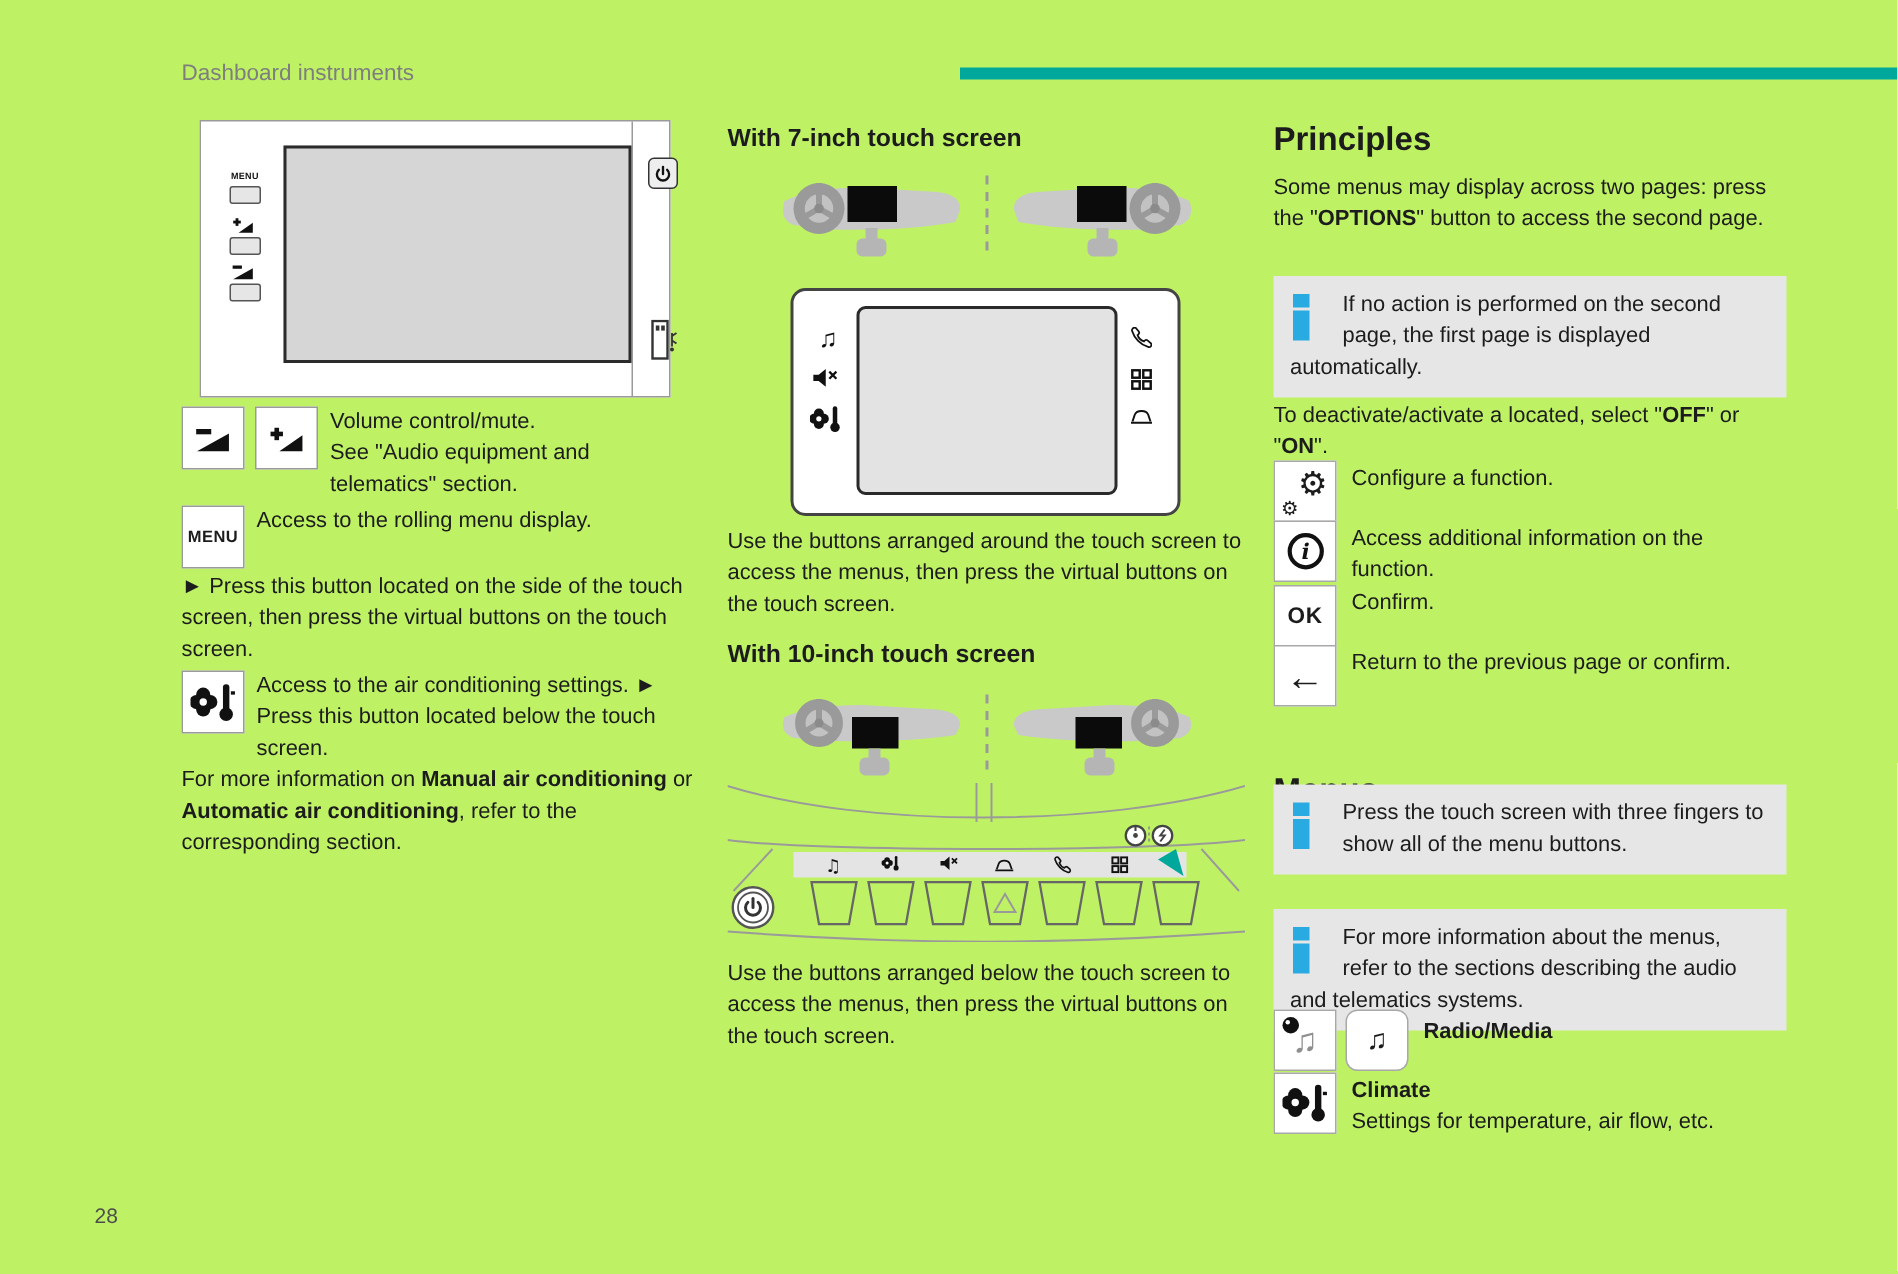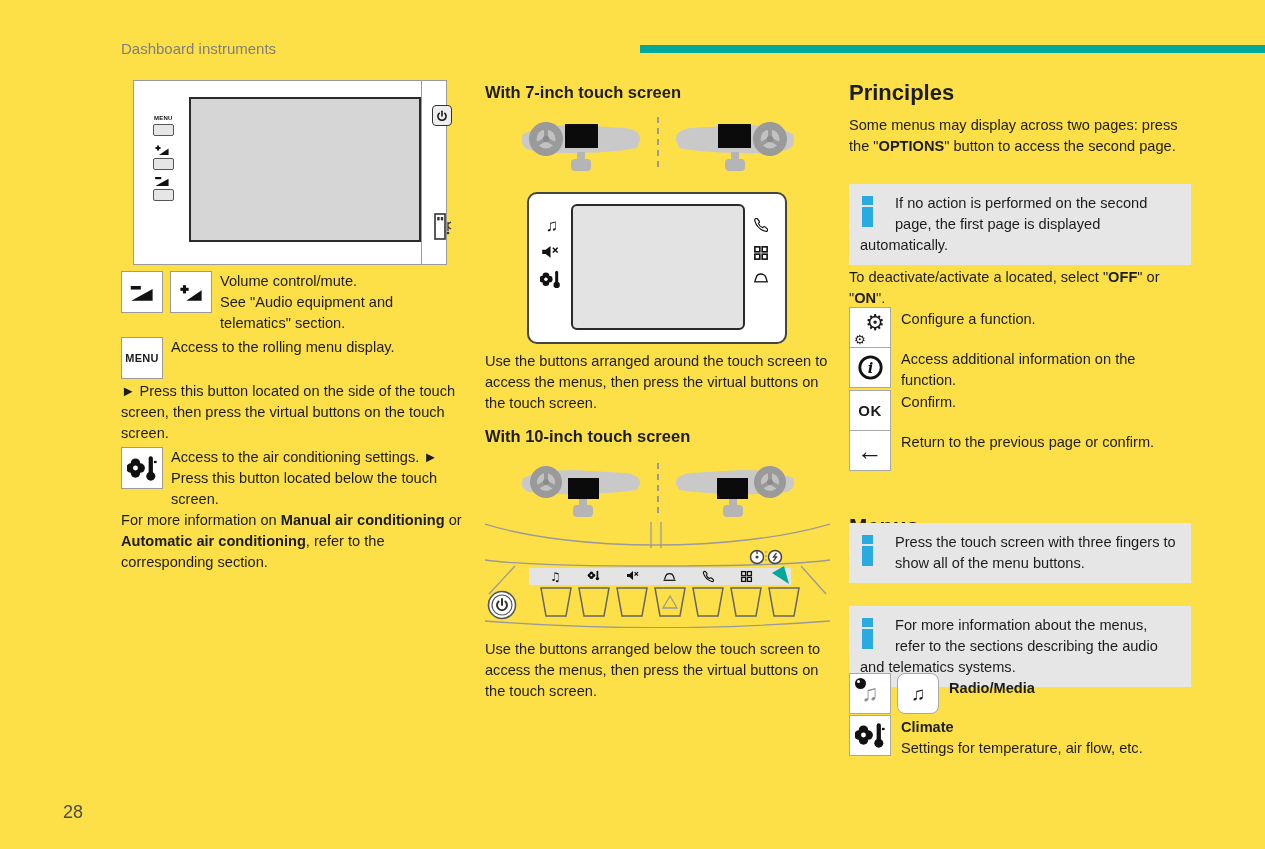--- a/index.html
+++ b/index.html
@@ -1,20 +1,20 @@
 <!DOCTYPE html>
 <html><head>
 <meta charset="utf-8">
 <style>
   html,body{margin:0;padding:0;background:#ffffff;}
-  .page{position:relative;width:1265px;height:849px;background:#fde047;
+  .page{position:relative;width:1265px;height:849px;background:#bef264;
     font-family:"Liberation Sans","DejaVu Sans",sans-serif;color:#1c1c1c;overflow:hidden;}
   .hdr{position:absolute;left:121px;top:40px;font-size:15px;color:#7e7e7e;}
   .accent-bar{position:absolute;left:640px;top:45px;width:625px;height:8px;background:#00a79b;}
-  .pageno{position:absolute;left:63px;top:802px;font-size:18px;color:#4d4d4d;}
+  .pageno{position:absolute;left:63px;top:802px;font-size:14px;color:#4d4d4d;}
 
   p{margin:0;font-size:14.6px;line-height:21px;}
   .b{font-weight:bold;}
   .h-mid{font-size:16.5px;font-weight:bold;margin:0;}
   .h-big{font-size:22px;font-weight:bold;margin:0;}
 
   
   .col{position:absolute;top:80px;}
   #col-left{left:121px;width:344px;}
   #col-mid{left:485px;width:345px;}

